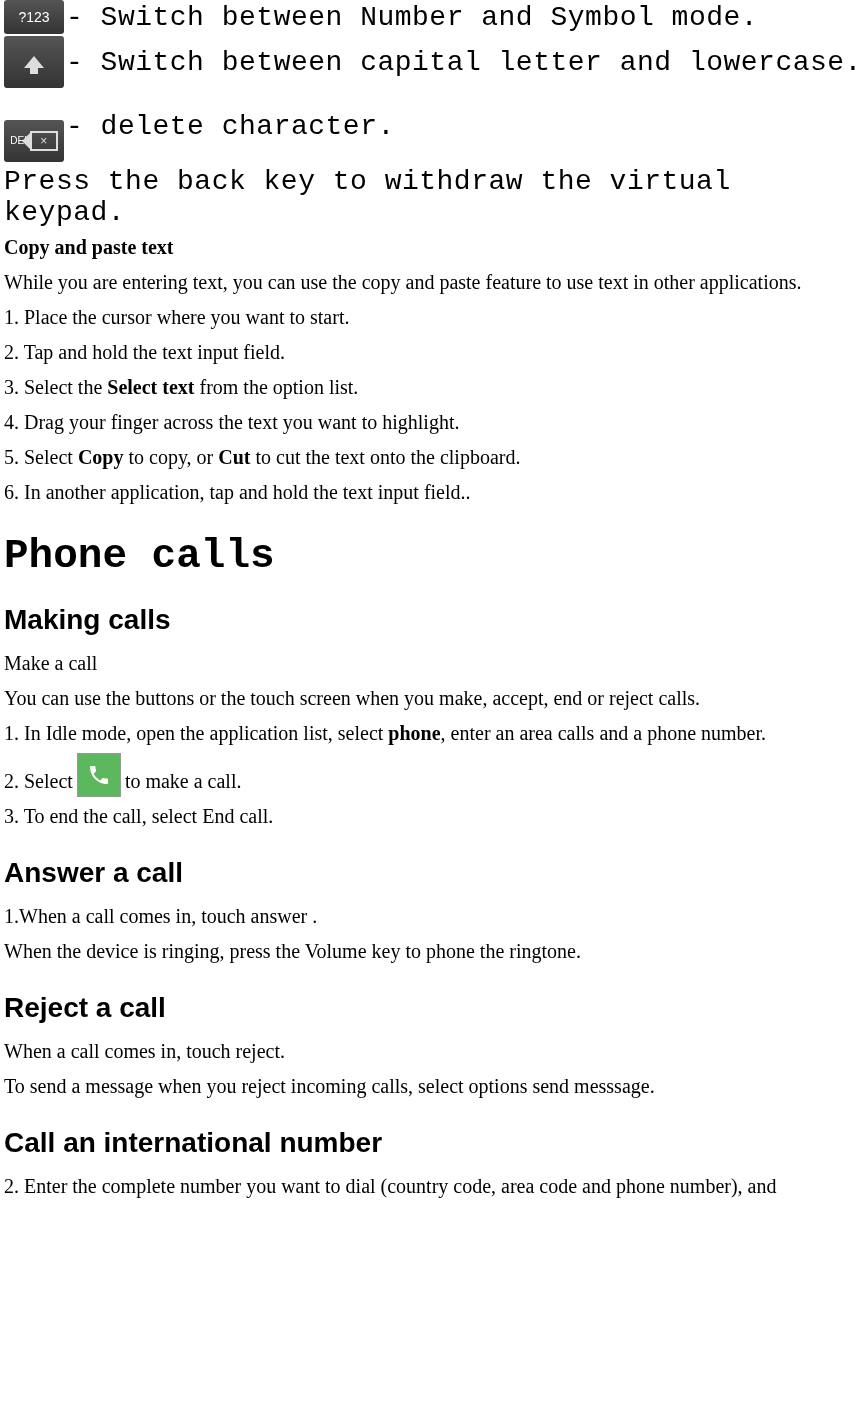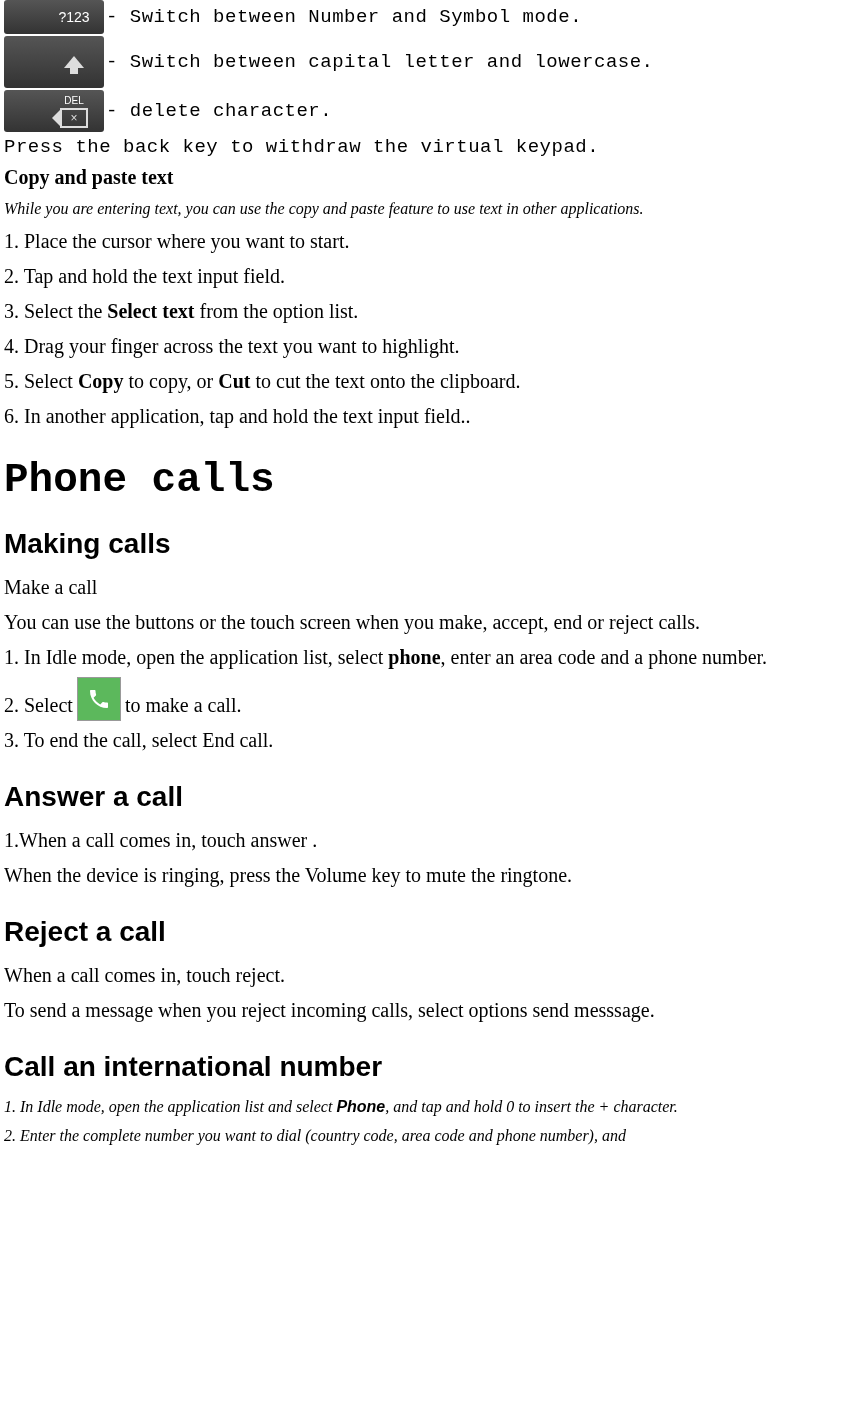--- a/index.html
+++ b/index.html
@@ -23,44 +23,43 @@
       height: 34px;
       background: linear-gradient(#555, #333);
       border-radius: 3px;
       display: flex;
       align-items: center;
       justify-content: center;
       color: #fff;
       font-size: 14px;
       font-family: Arial, sans-serif;
       margin-right: 2px;
-      padding-left: 40px;
     }
     .key-icon-tall {
       height: 52px;
     }
     .key-icon-del {
       height: 42px;
       font-size: 10px;
-      flex-direction: column;
+      flex-direction: row;
+      margin-top: 30px;
     }
     .mono {
       font-family: "Courier New", monospace;
-      font-size: 19px;
+      font-size: 28px;
       letter-spacing: 0.5px;
     }
     .serif-body {
       font-size: 20px;
       line-height: 1.55;
     }
     .serif-body-justify {
-      font-size: 16px;
+      font-size: 20px;
       line-height: 1.55;
       text-align: justify;
-      font-style: italic;
     }
     .bold {
       font-weight: bold;
     }
     h1.section-title {
       font-family: Liberation Mono, monospace;
       font-weight: bold;
       font-size: 41px;
       margin: 25px 0 20px 0;
     }
@@ -170,40 +169,37 @@
     <span>5. Select </span><span class="bold">Copy</span><span> to copy, or </span><span class="bold">Cut</span><span> to cut the text onto the clipboard.</span>
   </div>
   <div class="serif-body para">6. In another application, tap and hold the text input field..</div>
 
   <h1 class="section-title">Phone calls</h1>
 
   <h2 class="sub-title">Making calls</h2>
   <div class="serif-body para">Make a call</div>
   <div class="serif-body para">You can use the buttons or the touch screen when you make, accept, end or reject calls.</div>
   <div class="serif-body para">
-    <span>1. In Idle mode, open the application list, select </span><span class="bold">phone</span><span>, enter an area code and a phone number.</span>
+    <span>1. In Idle mode, open the application list, select </span><span class="bold">phone</span><span>, enter an area calls and a phone number.</span>
   </div>
   <div class="serif-body para inline-flex-row">
     <span>2. Select </span>
     <span class="call-icon">
       <svg width="24" height="24" viewBox="0 0 24 24" fill="#fff">
           <path d="M6.6 10.8c1.4 2.8 3.8 5.1 6.6 6.6l2.2-2.2c.3-.3.7-.4 1-.2 1.1.4 2.4.6 3.6.6.6 0 1 .4 1 1V20c0 .6-.4 1-1 1C10.6 21 3 13.4 3 4c0-.6.4-1 1-1h3.5c.6 0 1 .4 1 1 0 1.2.2 2.5.6 3.6.1.4 0 .8-.2 1l-2.3 2.2z"></path>
         </svg>
     </span>
     <span> to make a call.</span>
   </div>
   <div class="serif-body para">3. To end the call, select End call.</div>
 
   <h2 class="sub-title">Answer a call</h2>
   <div class="serif-body para">1.When a call comes in, touch answer .</div>
-  <div class="serif-body para">When the device is ringing, press the Volume key to mute the ringtone.</div>
+  <div class="serif-body para">When the device is ringing, press the Volume key to phone the ringtone.</div>
 
   <h2 class="sub-title">Reject a call</h2>
   <div class="serif-body para">When a call comes in, touch reject.</div>
   <div class="serif-body para">To send a message when you reject incoming calls, select options send messsage.</div>
 
   <h2 class="sub-title">Call an international number</h2>
-  <div class="serif-body-justify para">
-    <span>1. In Idle mode, open the application list and select </span><span class="bold" style="font-family:Arial,sans-serif;">Phone</span><span>, and tap and hold 0 to insert the + character.</span>
-  </div>
   <div class="serif-body-justify para">2. Enter the complete number you want to dial (country code, area code and phone number), and</div>
 
 </div>
 
 </body></html>

